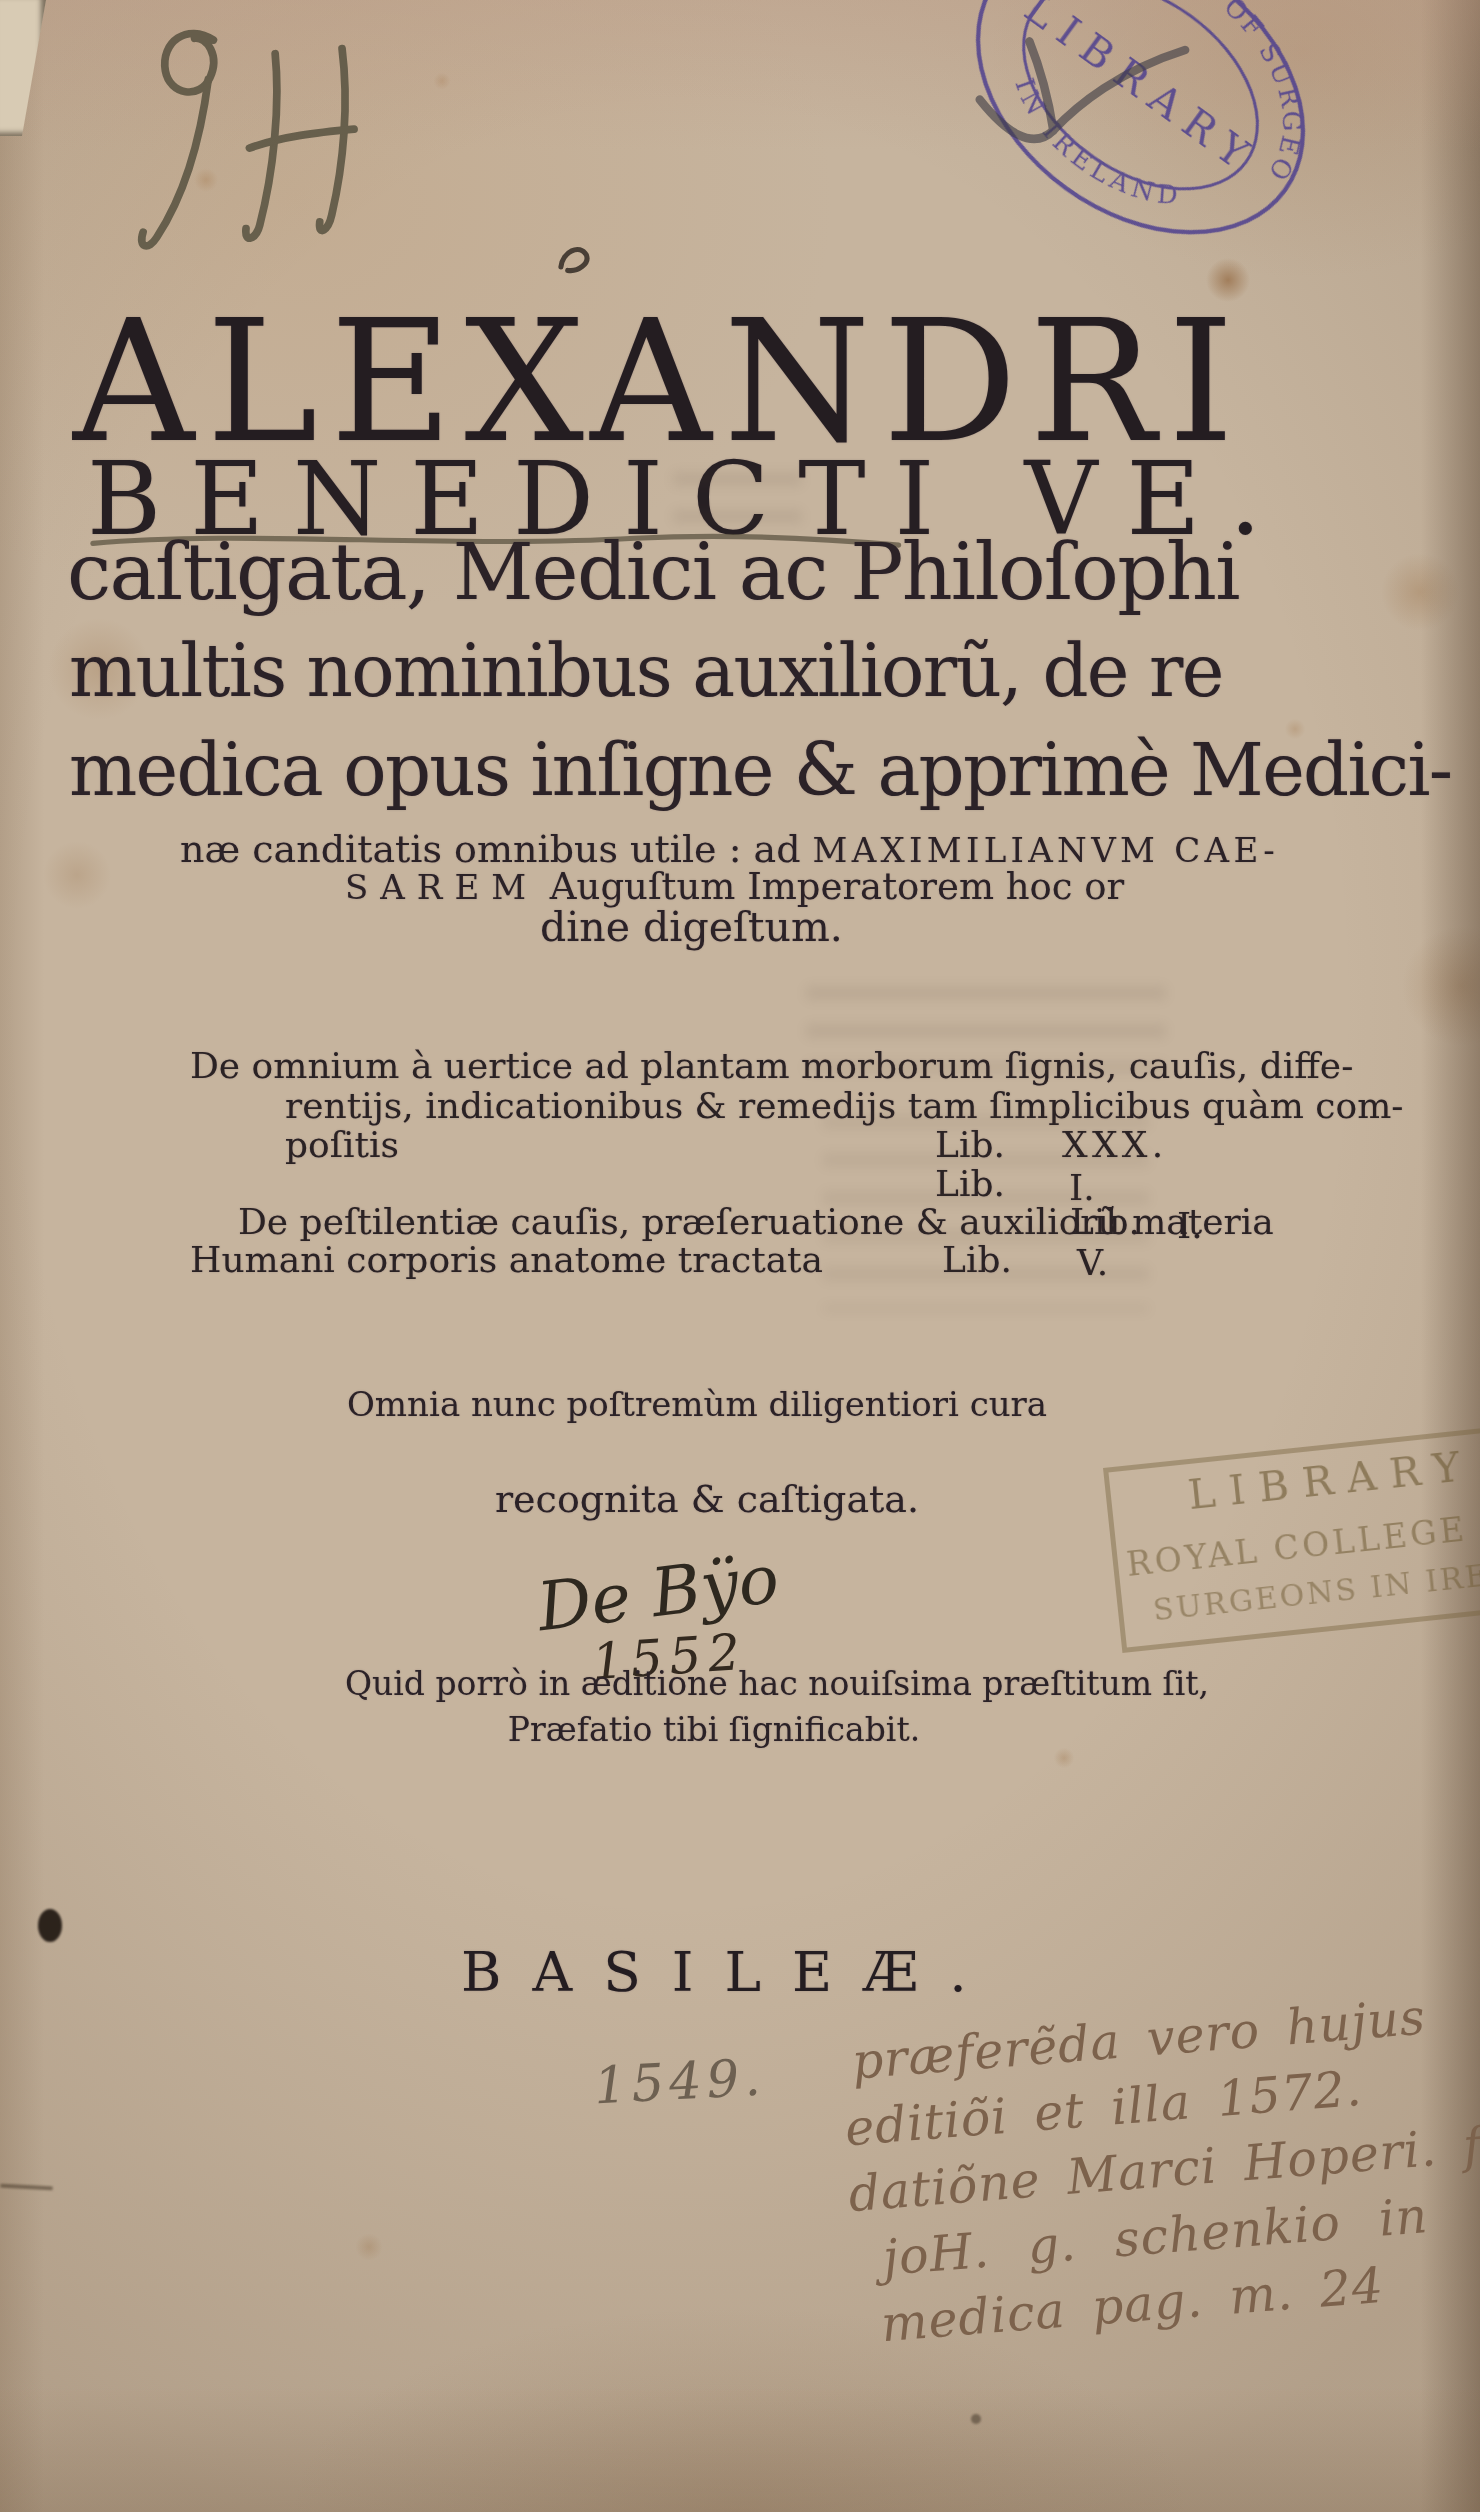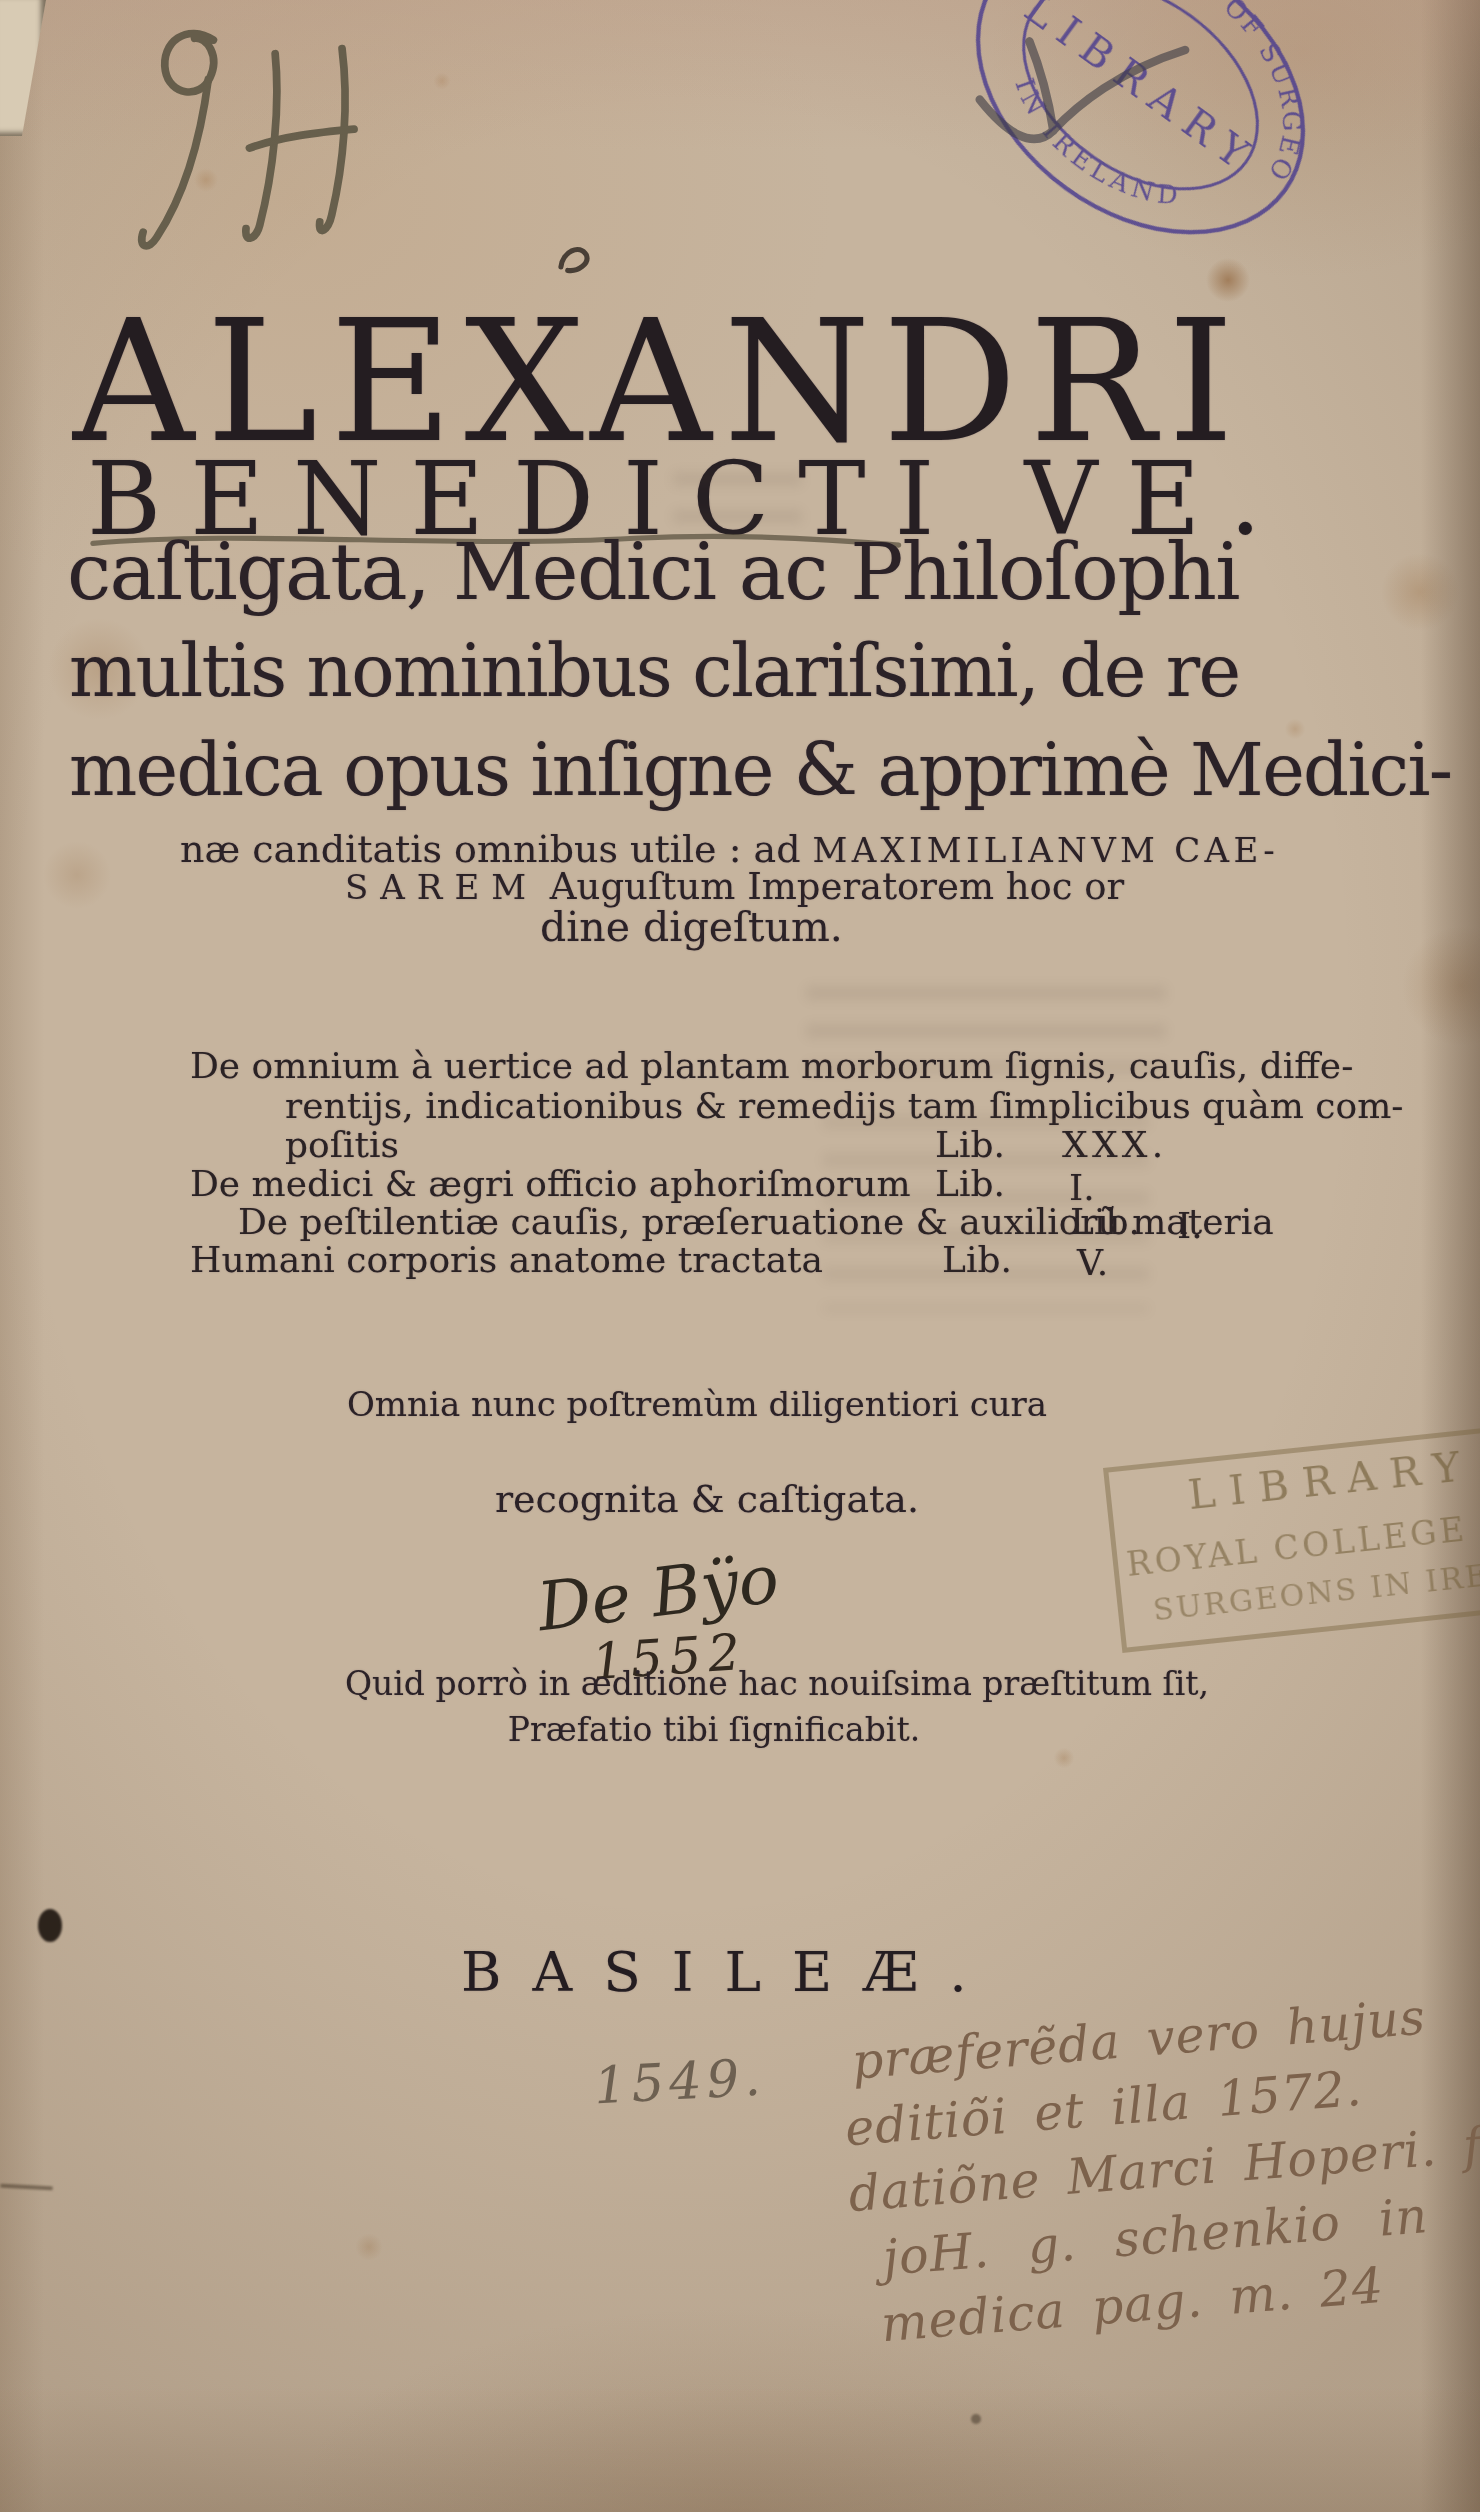--- a/index.html
+++ b/index.html
@@ -127,33 +127,32 @@
   </svg>
 
   <div class="abs print t1">ALEXANDRI</div>
   <div class="abs print t2">BENEDICTI VE.</div>
 
   <svg class="abs" style="left:86px;top:521px;" width="823" height="38" viewBox="0 0 960 44">
     <path d="M8,26 C180,10 420,32 640,20 C760,14 880,22 948,28" fill="none" stroke="#59503f" stroke-width="6" stroke-linecap="round" opacity="0.72"></path>
   </svg>
 
   <div class="abs print t3">caſtigata, Medici ac Philoſophi</div>
-  <div class="abs print t4">multis nominibus clariſsimi, de re</div>
+  <div class="abs print t4">multis nominibus auxiliorũ, de re</div>
   <div class="abs print t5">medica opus inſigne &amp; apprimè Medici-</div>
   <div class="abs print t6"><span>næ canditatis omnibus utile : ad </span><span class="caps">MAXIMILIANVM CAE-</span></div>
   <div class="abs print t7"><span class="caps">SAREM</span><span> Auguſtum Imperatorem hoc or</span></div>
   <div class="abs print t8">dine digeſtum.</div>
 
   <div class="abs print cl" style="left:190px;top:1048px;">De omnium à uertice ad plantam morborum ſignis, cauſis, diffe-</div>
   <div class="abs print cl" style="left:285px;top:1088px;">rentijs, indicationibus &amp; remedijs tam ſimplicibus quàm com-</div>
   <div class="abs print cl" style="left:285px;top:1127px;">poſitis</div>
   <div class="abs print cl" style="left:935px;top:1127px;">Lib.</div>
   <div class="abs print cl" style="left:1062px;top:1127px;letter-spacing:4.3px;">XXX.</div>
 
-  <div class="abs print cl" style="left:190px;top:1166px;">De medici &amp; ægri officio aphoriſmorum</div>
   <div class="abs print cl" style="left:935px;top:1166px;">Lib.</div>
   <div class="abs print cl" style="left:1069px;top:1170px;">I.</div>
 
   <div class="abs print cl" style="left:190px;top:1204px;margin-left:48px;">De peſtilentiæ cauſis, præſeruatione &amp; auxiliorũ materia</div>
   <div class="abs print cl" style="left:1070px;top:1204px;">Lib.</div>
   <div class="abs print cl" style="left:1177px;top:1208px;">I.</div>
 
   <div class="abs print cl" style="left:190px;top:1242px;">Humani corporis anatome tractata</div>
   <div class="abs print cl" style="left:942px;top:1242px;">Lib.</div>
   <div class="abs print cl" style="left:1077px;top:1245px;">V.</div>

